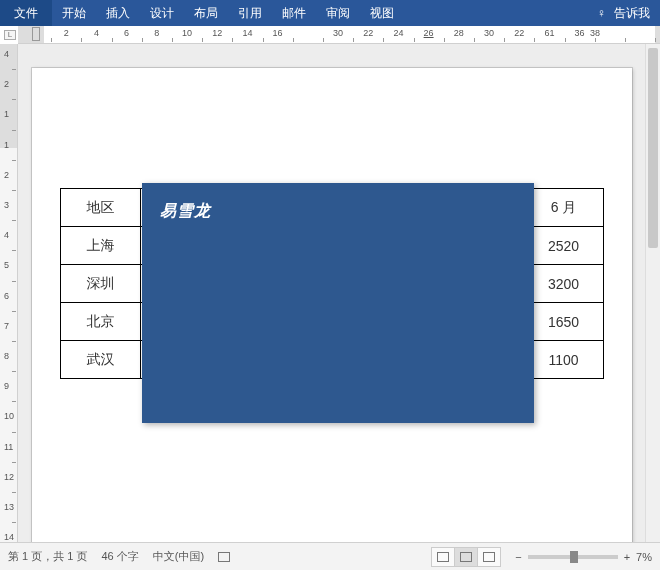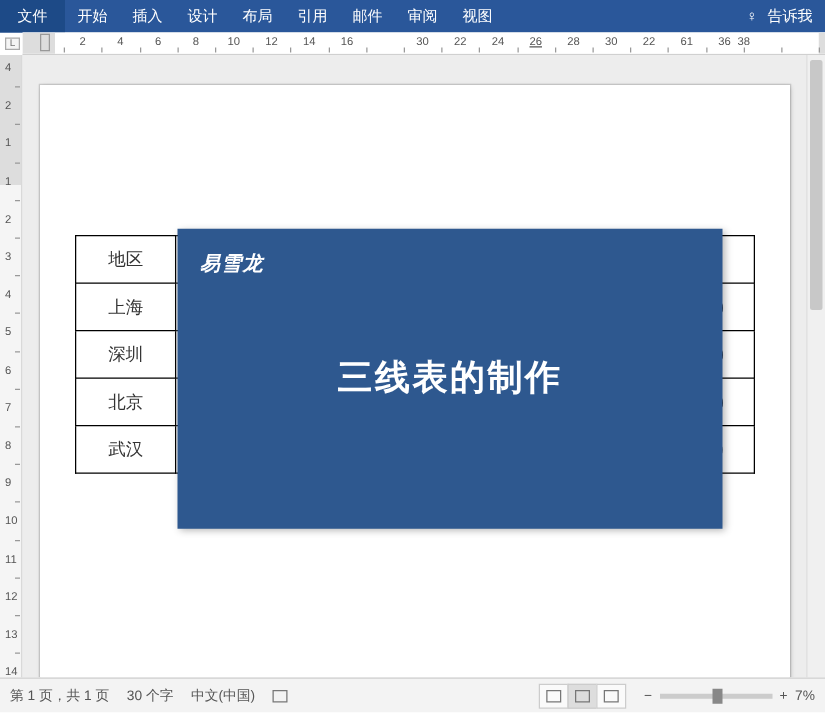--- a/index.html
+++ b/index.html
@@ -145,21 +145,21 @@
     text-align: center;
     font-size: 14px;
     background: #fff;
   }
   table.doc-table td.left-col { width: 80px; }
   table.doc-table td.right-col { width: 80px; }
   table.doc-table td.mid-col { }
   .overlay-card {
     position: absolute;
     left: 110px; top: 115px;
-    width: 436px; height: 240px;
+    width: 392px; height: 240px;
     background: #2e588f;
     color: #fff;
     box-shadow: 2px 2px 6px rgba(0,0,0,0.3);
   }
   .overlay-card .brand {
     position: absolute;
     left: 18px; top: 18px;
     font-size: 16px;
     font-weight: bold;
     font-style: italic;
@@ -365,32 +365,31 @@
           </tr>
           <tr>
             <td class="left-col">武汉</td>
             <td class="mid-col"></td>
             <td class="right-col">1100</td>
           </tr>
         </tbody>
     </table>
     <div class="overlay-card">
       <div class="brand">易雪龙</div>
-      <div class="title">三线表的制作</div>
     </div>
   </div>
 </div>
 
 <div class="scrollbar-v">
   <div class="thumb"></div>
 </div>
 
 <div class="statusbar">
   <span>第 1 页，共 1 页</span>
-  <span>30 个字</span>
+  <span>46 个字</span>
   <span>中文(中国)</span>
   <span class="mini-icon"></span>
   <div class="spacer"></div>
   <div class="view-btns">
     <div class="view-btn">
         <span class="mini-icon"></span>
       </div>
     <div class="view-btn active">
         <span class="mini-icon"></span>
       </div>

